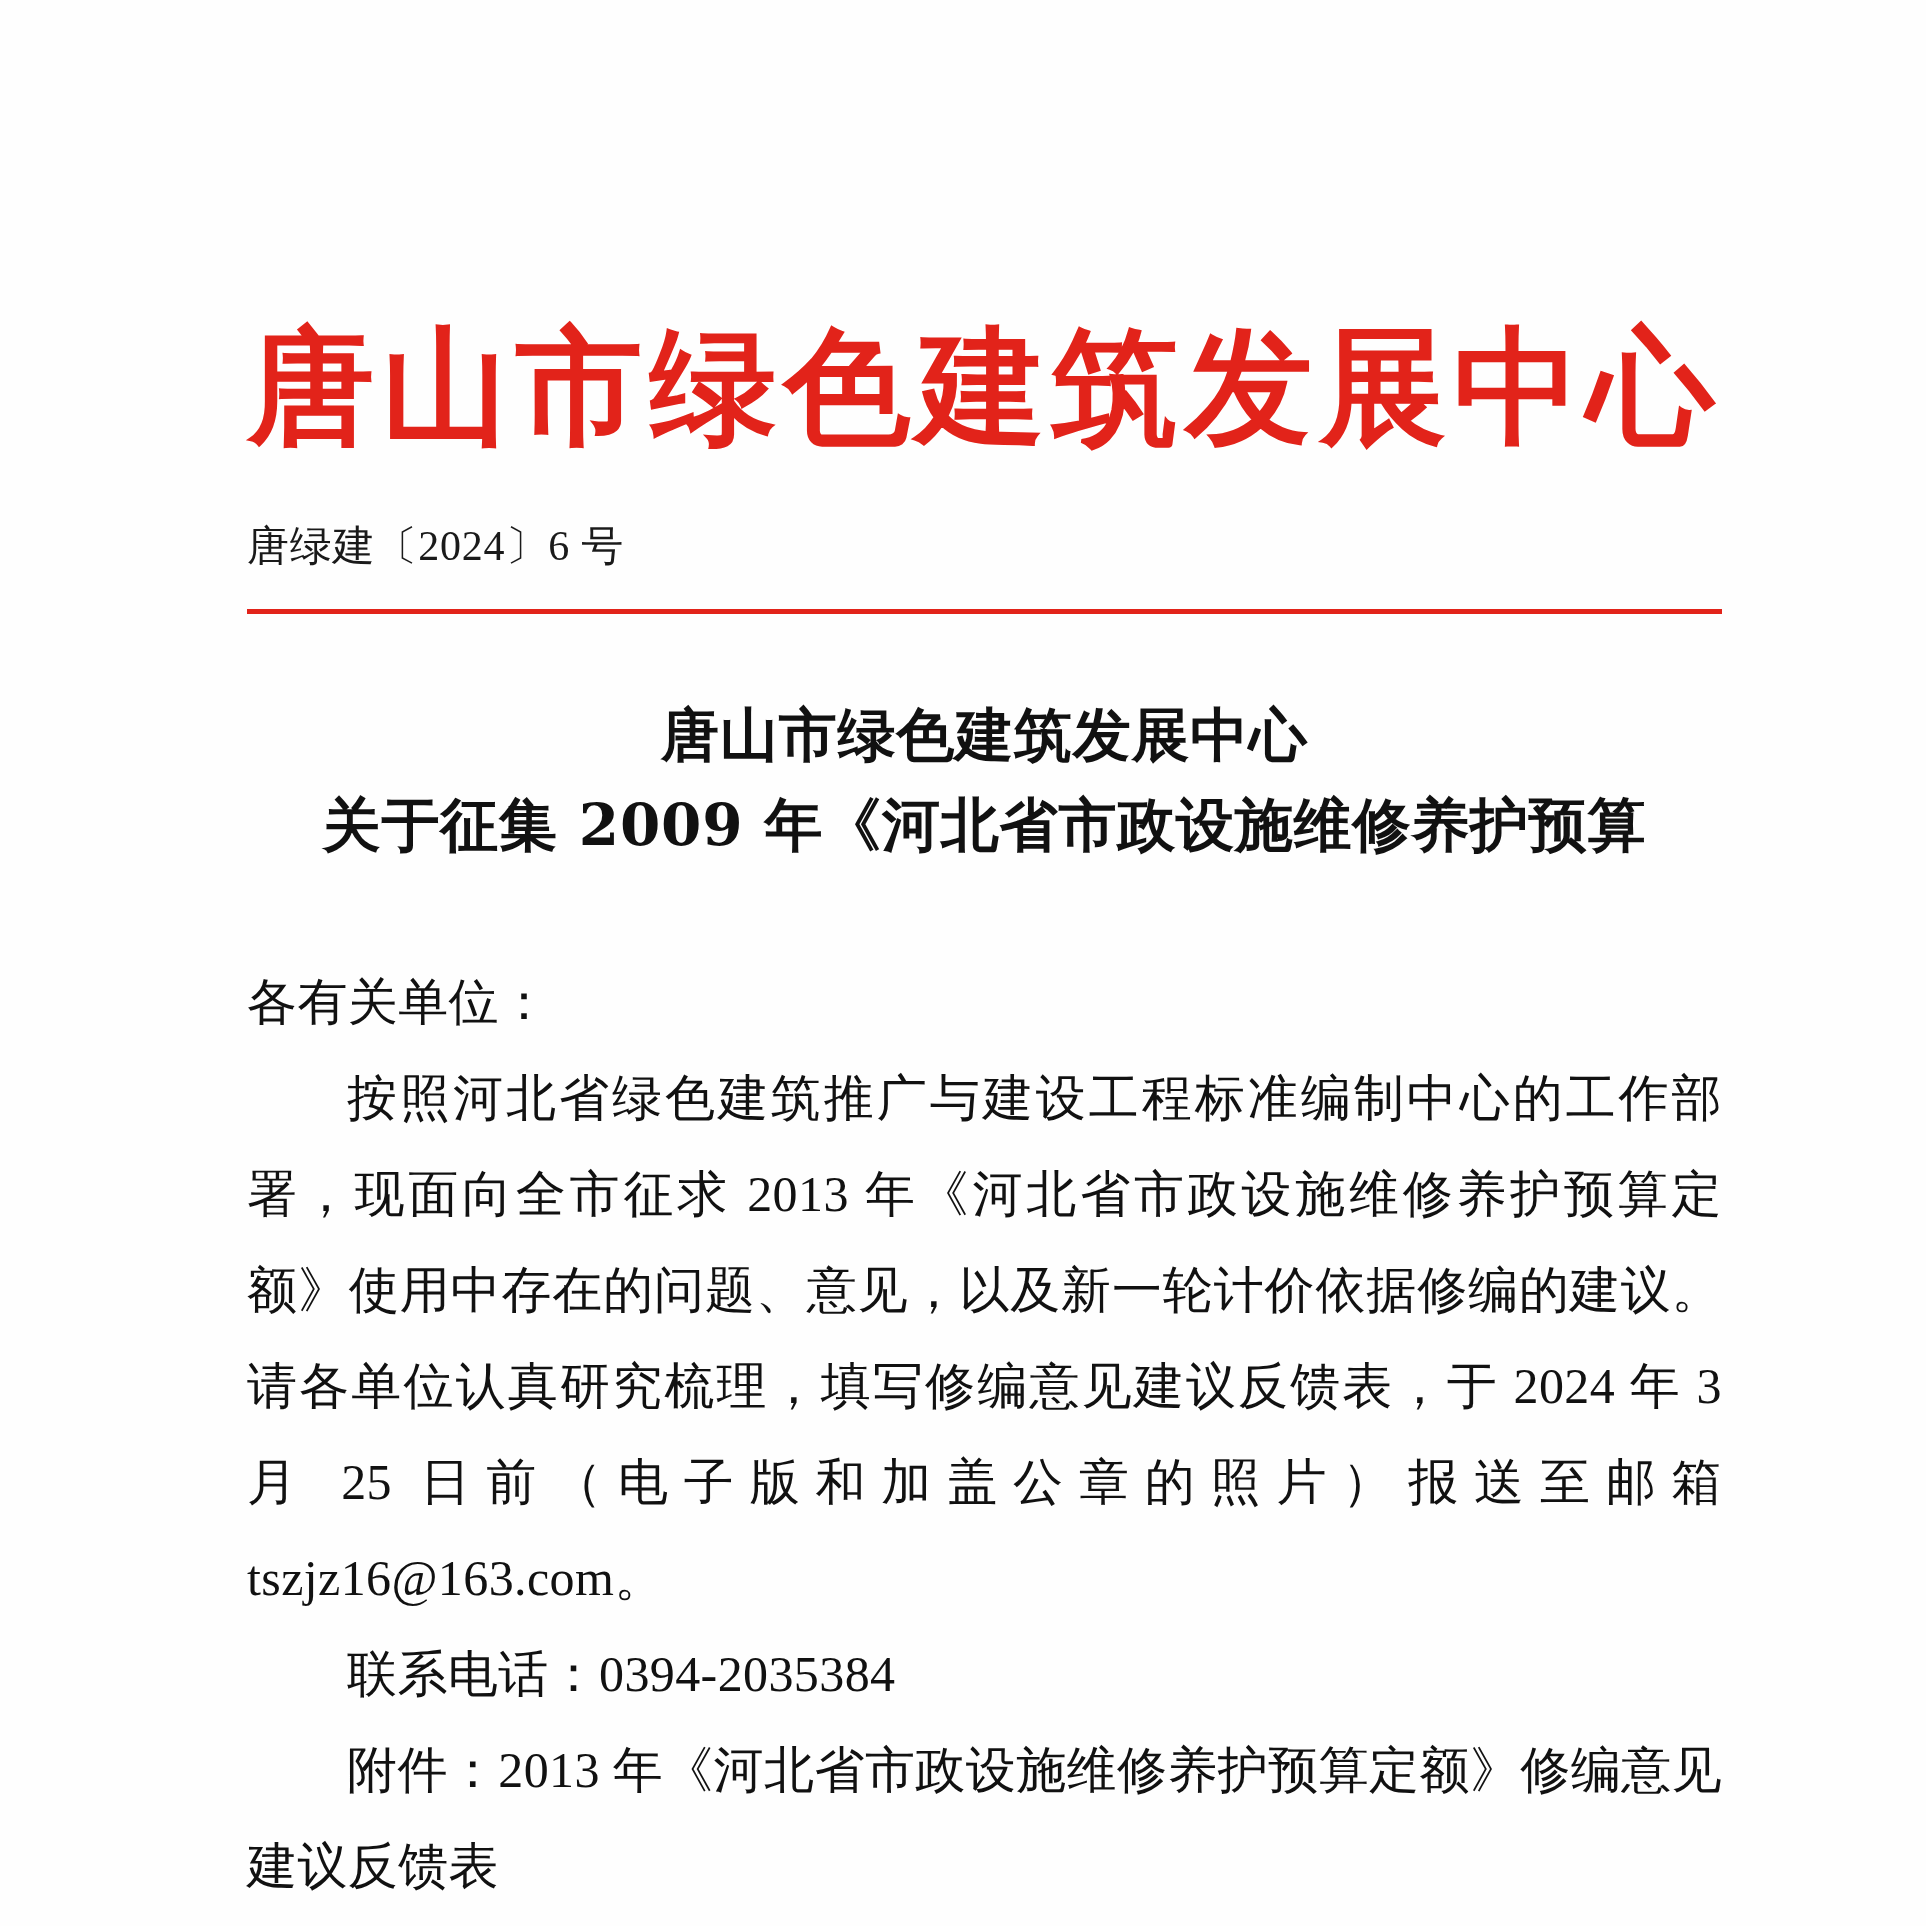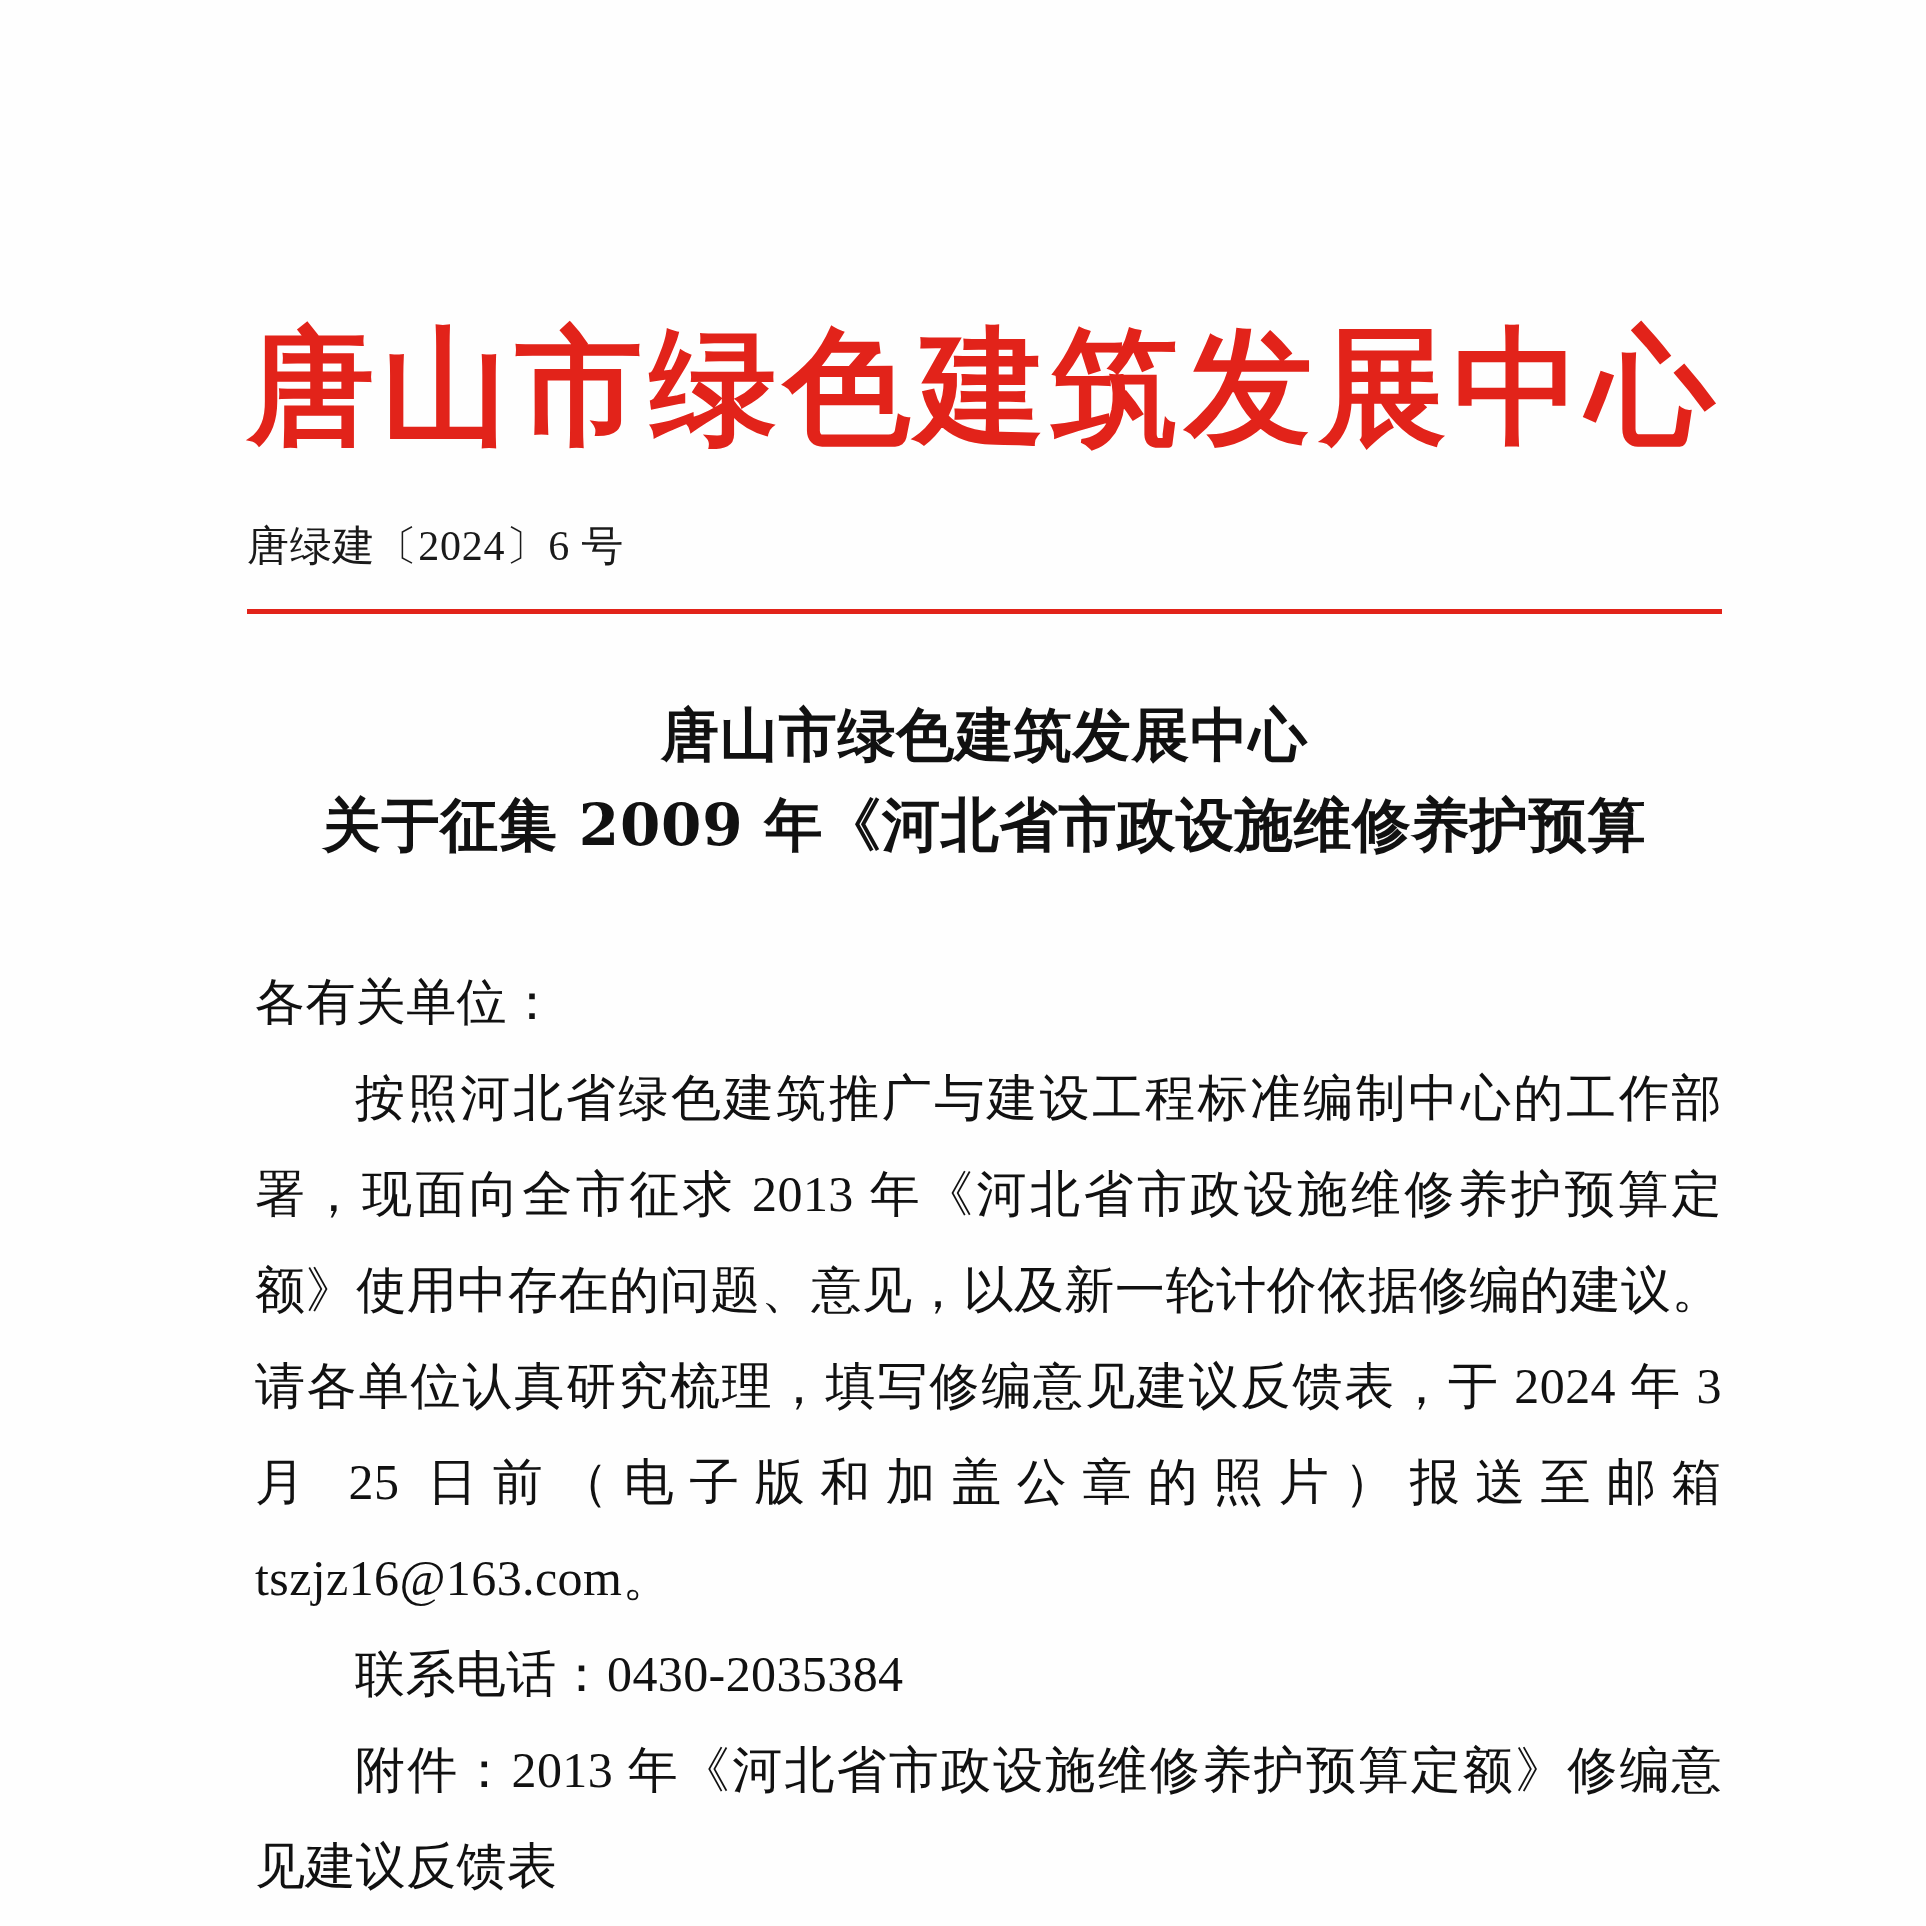--- a/index.html
+++ b/index.html
@@ -75,21 +75,21 @@
   
   .body-block {
     margin-top: 83px;
     font-family: "Liberation Serif", serif;
     font-size: 50px;
     line-height: 1.92;
     color: #111;
     letter-spacing: 0.4px;
   }
   .p {
-    margin: 0 0 0 8px;
+    margin: 0 0 0 0;
     text-align: justify;
     text-justify: inter-ideograph;
   }
   .p.indent { text-indent: 2em; font-family: Liberation Serif, serif; }
   .p.salutation { text-indent: 0; }
 </style>
 </head>
 <body>
 
 <div class="page">
@@ -103,21 +103,21 @@
       <div class="redrule"></div>
 
       <div class="title-block">
         <span class="title-line">唐山市绿色建筑发展中心</span>
         <span class="title-line">关于征集 2009 年《河北省市政设施维修养护预算</span>
       </div>
 
       <div class="body-block">
         <p class="p salutation">各有关单位：</p>
         <p class="p indent">按照河北省绿色建筑推广与建设工程标准编制中心的工作部署，现面向全市征求 2013 年《河北省市政设施维修养护预算定额》使用中存在的问题、意见，以及新一轮计价依据修编的建议。请各单位认真研究梳理，填写修编意见建议反馈表，于 2024 年 3 月 25 日前（电子版和加盖公章的照片）报送至邮箱 tszjz16@163.com。</p>
-        <p class="p indent">联系电话：0430-2035384</p>
+        <p class="p indent">联系电话：0394-2035384</p>
         <p class="p indent">附件：2013 年《河北省市政设施维修养护预算定额》修编意见建议反馈表</p>
       </div>
 
     </div>
 
   </div>
 </div>
 
 
 </body></html>

